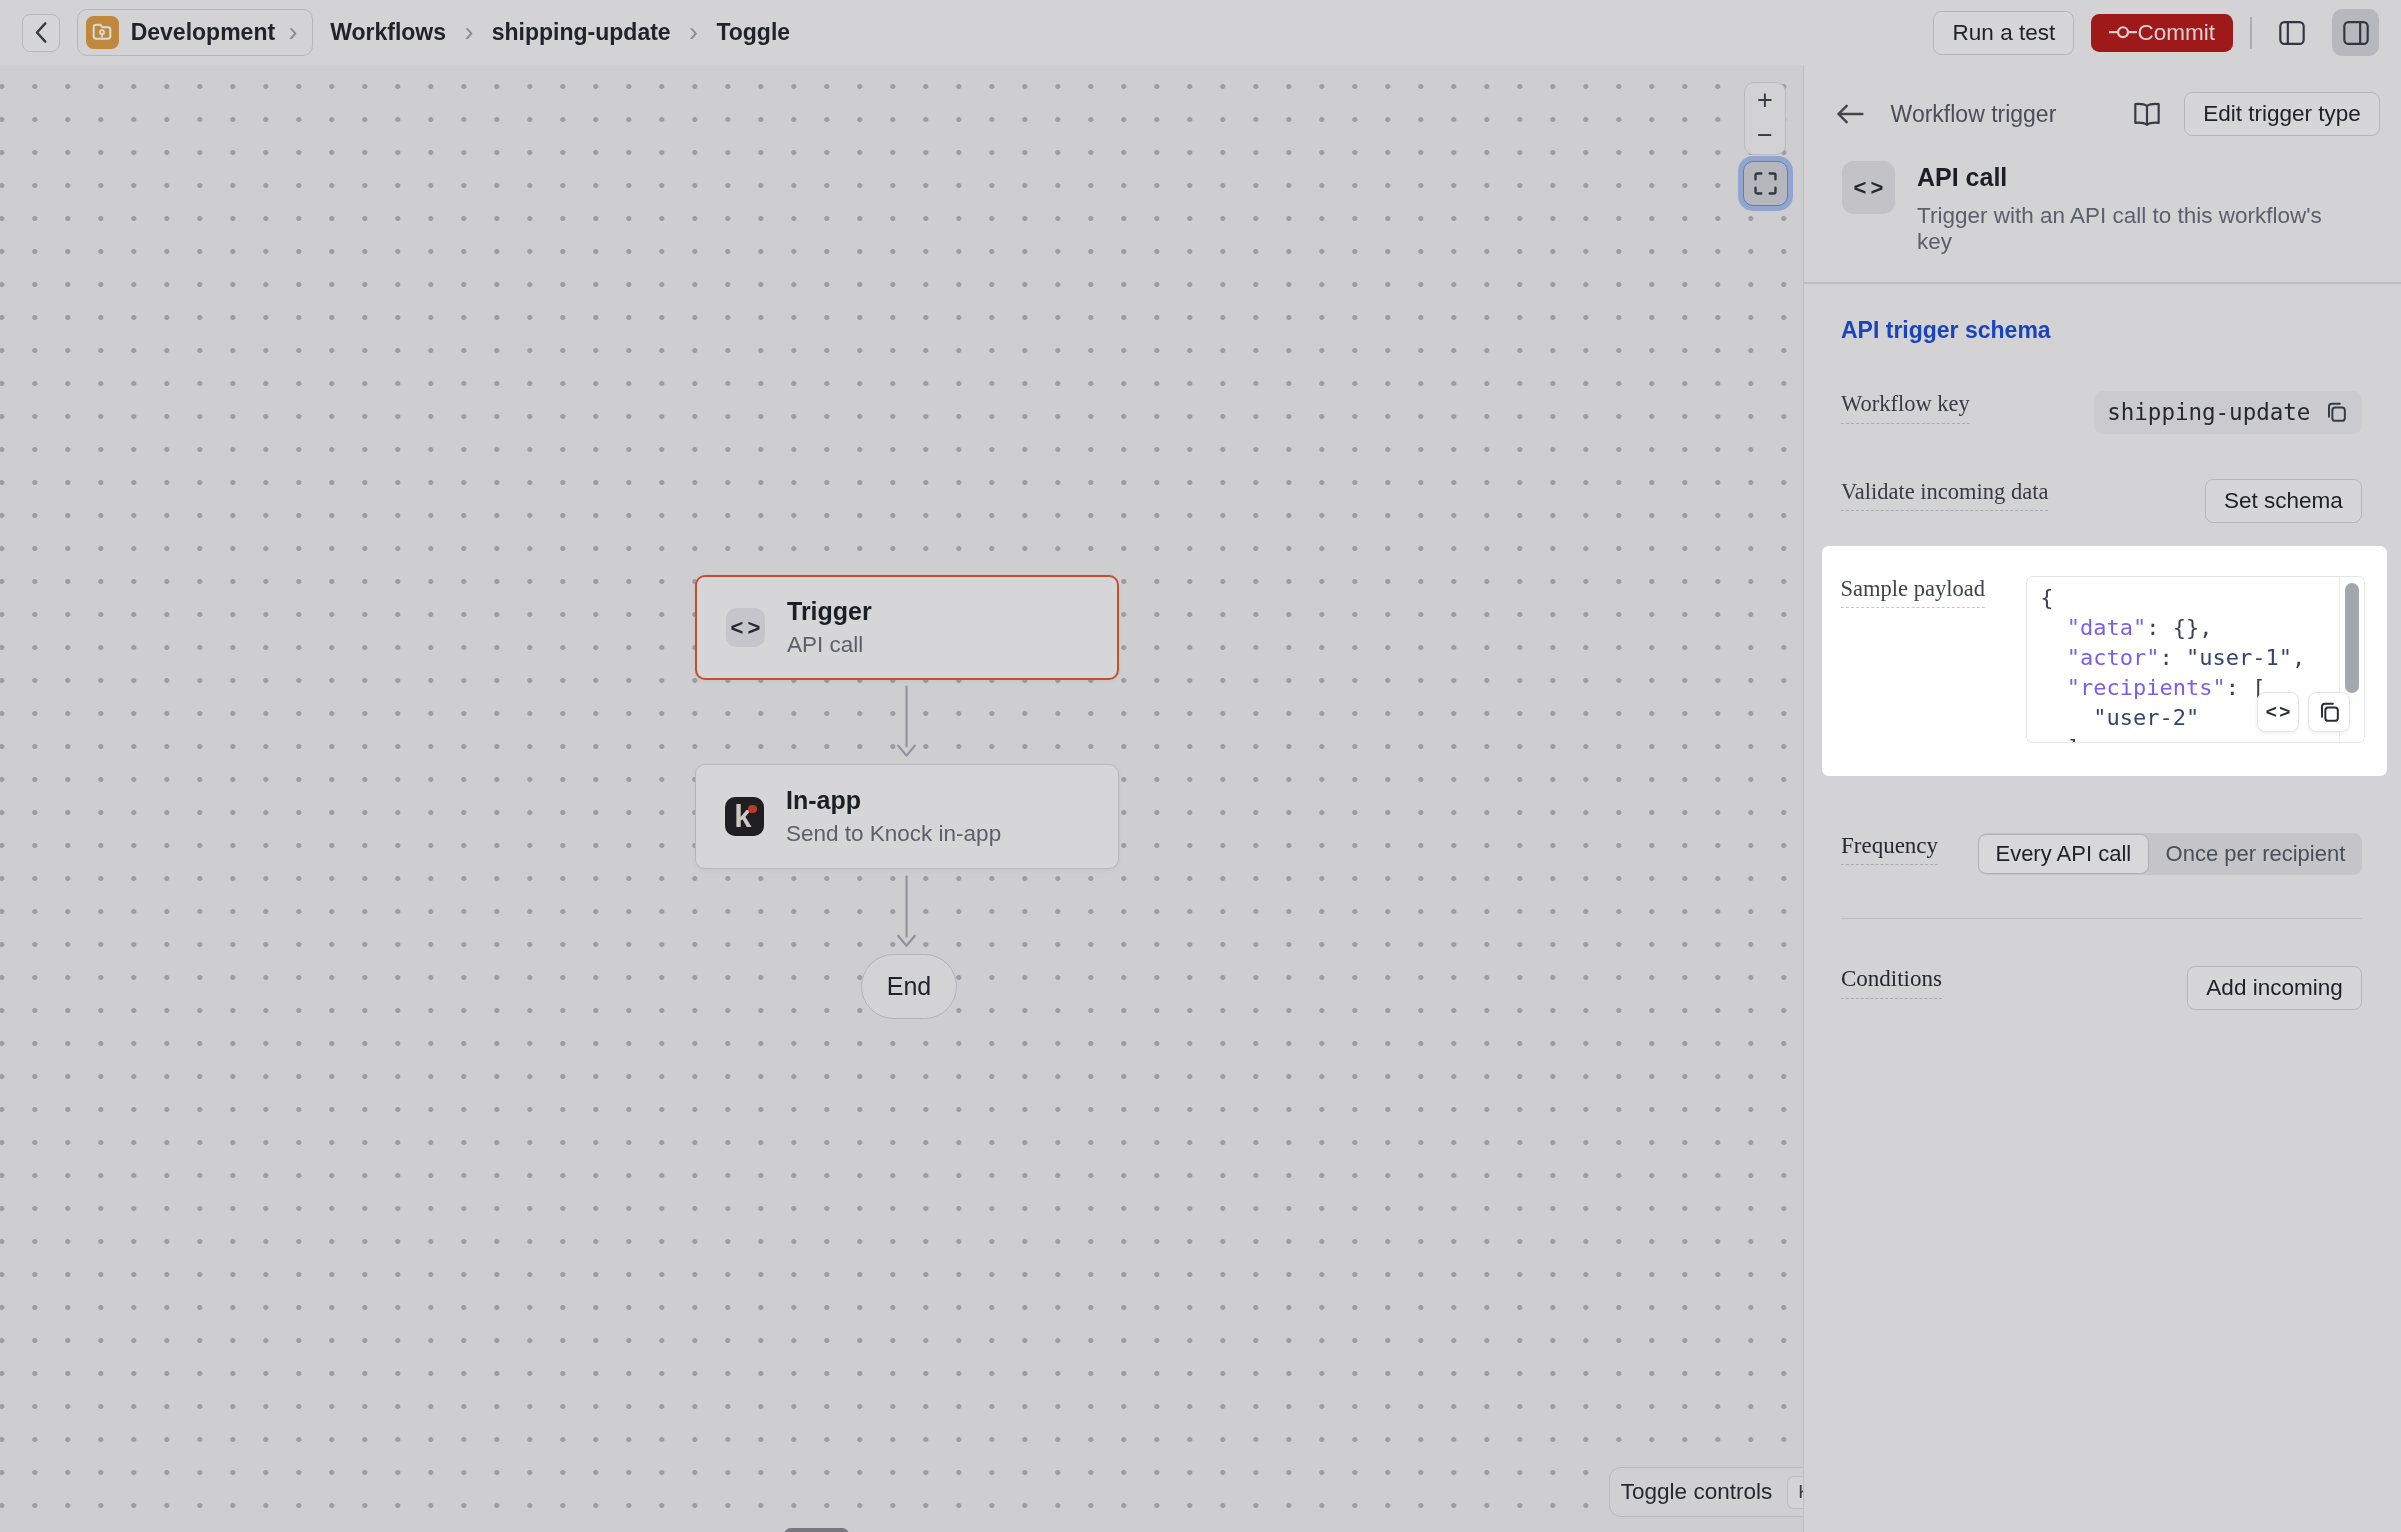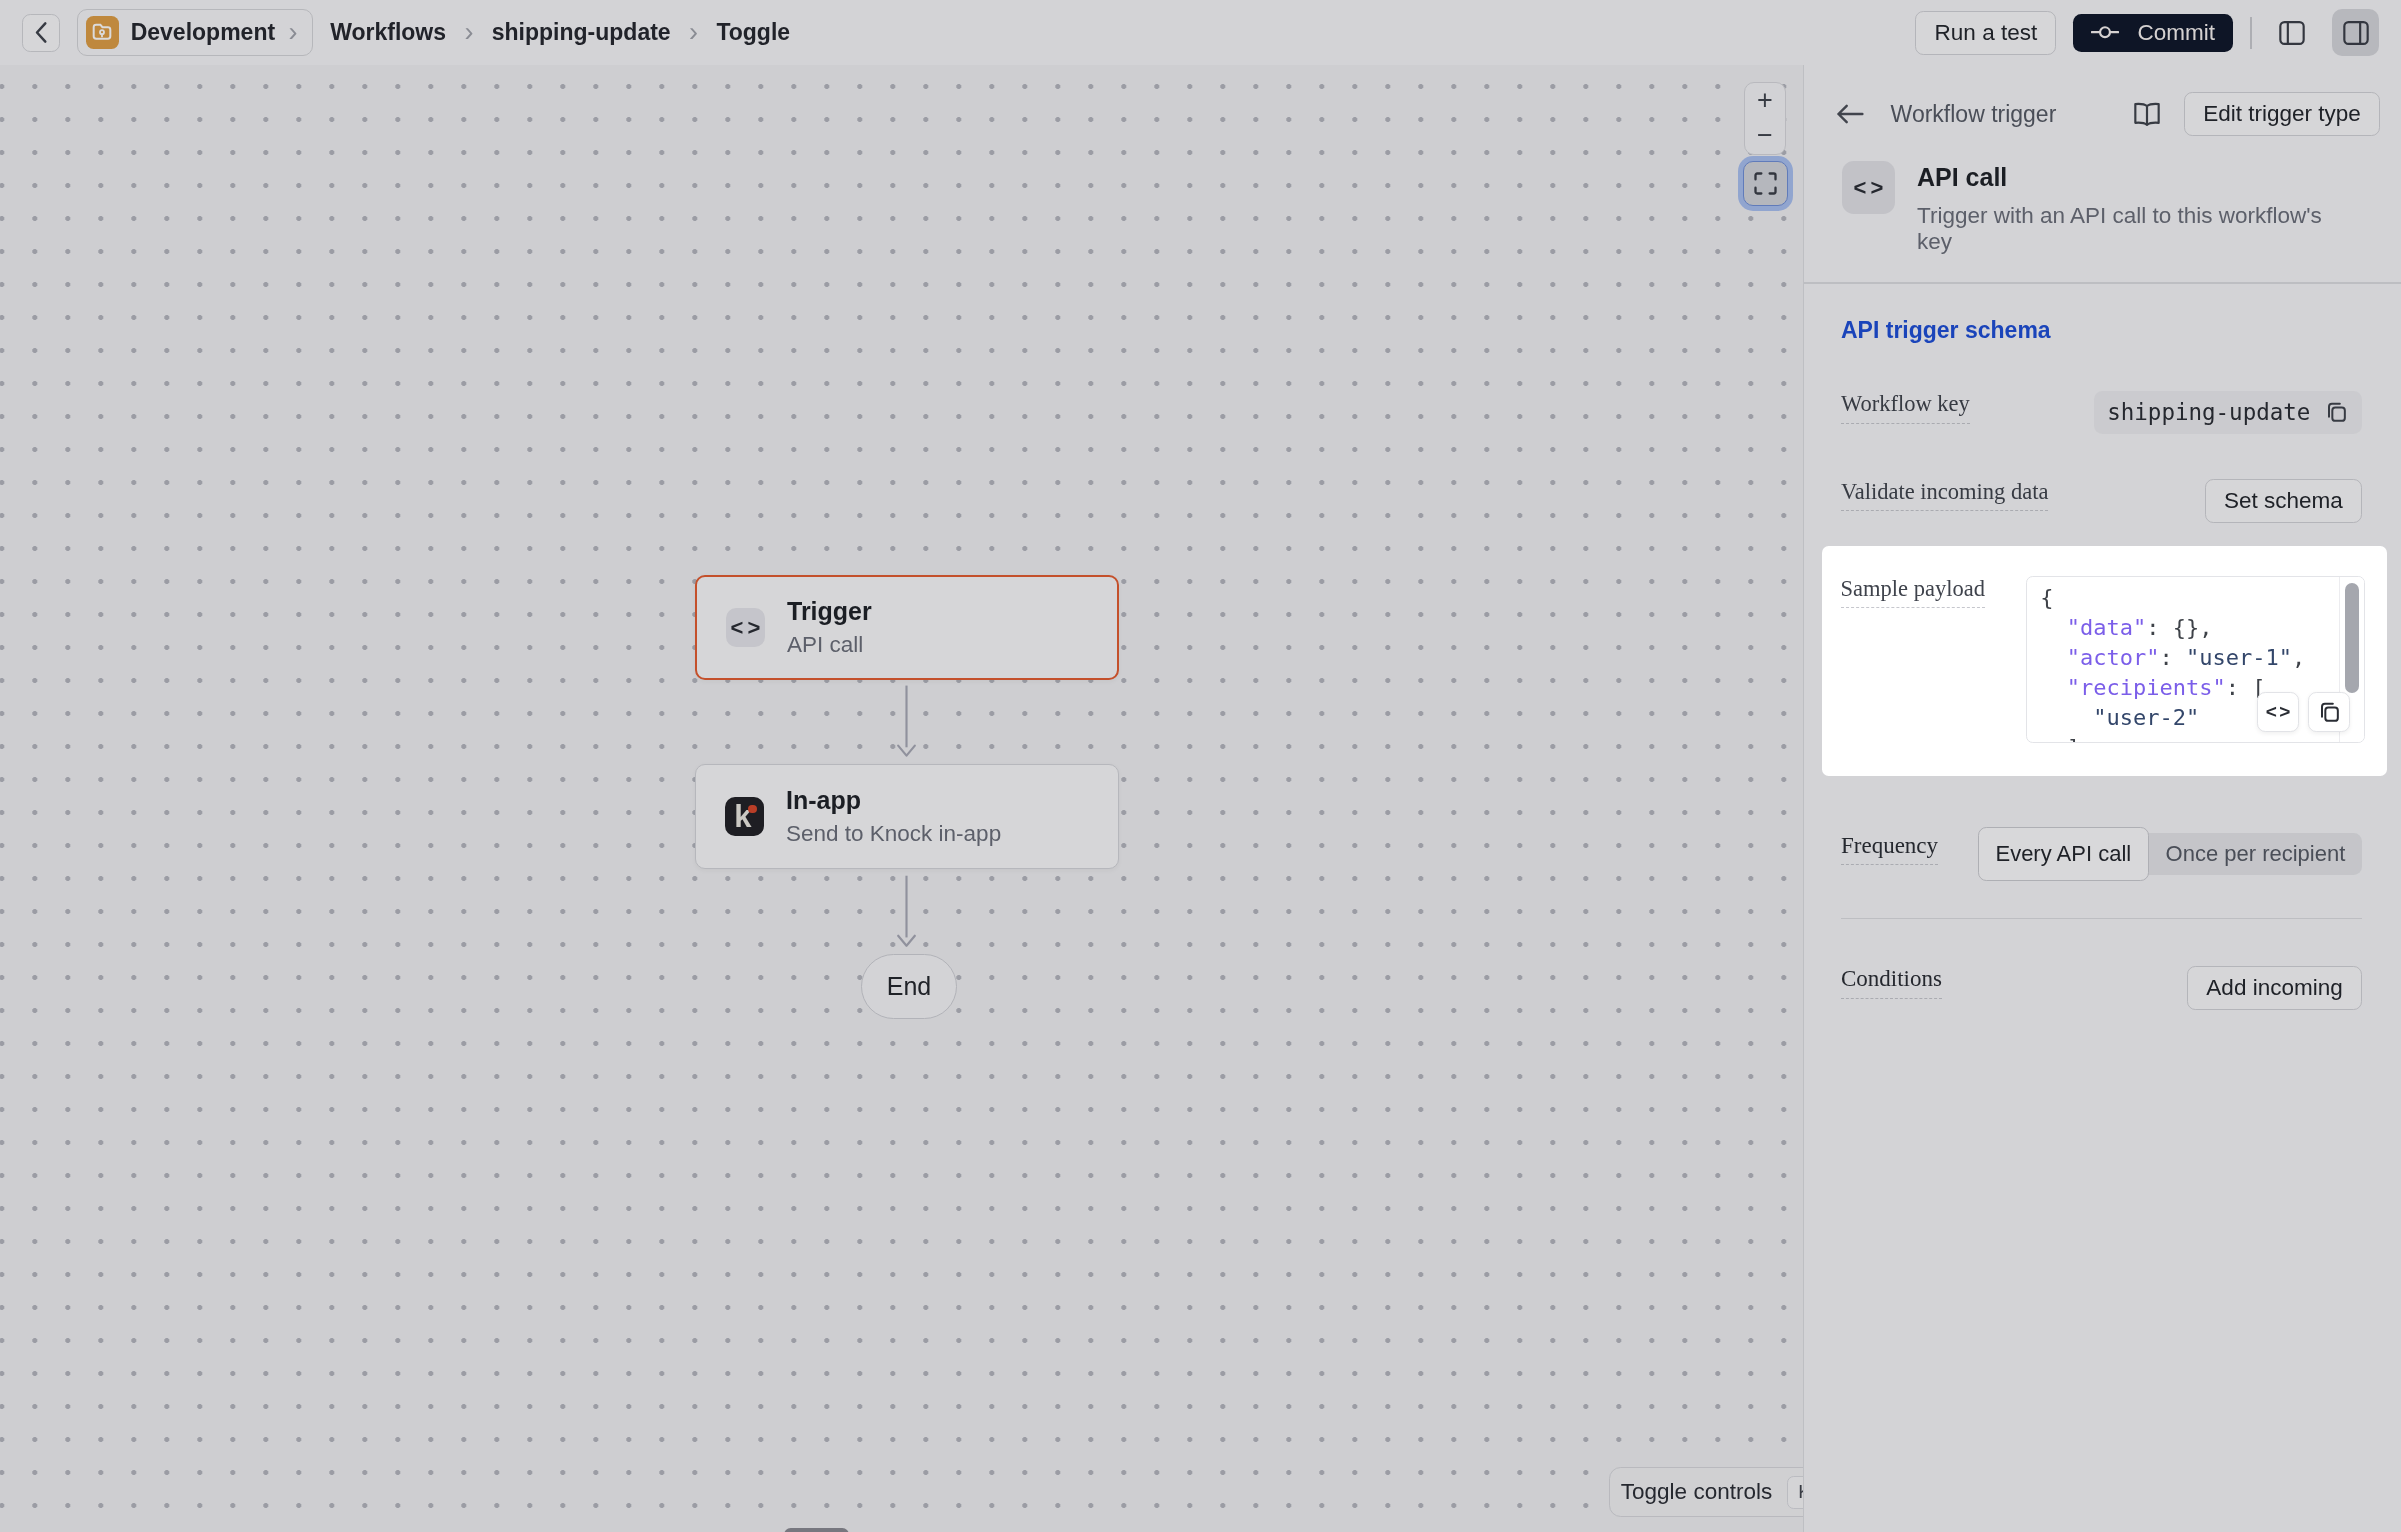--- a/index.html
+++ b/index.html
@@ -15,22 +15,22 @@
   .sq-btn { width:38px; height:38px; border:1.7px solid #D4D5D9; border-radius:8.3px; background:#FAFAFB;
             display:flex; align-items:center; justify-content:center; }
   .env-pill { display:flex; align-items:center; gap:11.7px; border:1.7px solid #D4D5D9; border-radius:10px;
               padding:5.8px 13.3px 5.8px 8.3px; background:#F6F6F8; }
   .env-icon { width:33px; height:33px; border-radius:7.5px; background:#DF9E45; display:flex; align-items:center; justify-content:center; }
   .crumb { font-size:23px; font-weight:600; color:#25272E; }
   .crumb-sep { font-size:27px; color:#A0A3AB; font-weight:400; padding:0 1.7px; line-height:1; }
   .btn { height:44px; border:1.7px solid #D2D3D7; border-radius:8.3px; background:#FAFAFB; font-size:22.5px;
          font-weight:500; color:#23262C; display:flex; align-items:center; padding:0 18.3px;
          font-family:"Liberation Sans", sans-serif; }
-  .btn-commit { height:38px; border:none; border-radius:8.3px; background:#0f172a; color:#F8F4F2;
-                font-size:22.5px; font-weight:500; display:flex; align-items:center; gap:18px; padding:0 18.3px; }
+  .btn-commit { height:38px; border:none; border-radius:8.3px; background:#b91c1c; color:#F8F4F2;
+                font-size:22.5px; font-weight:500; display:flex; align-items:center; gap:0; padding:0 18.3px; }
   .tb-divider { width:1.7px; height:32px; background:#C9CACF; }
   .panel-toggle { width:47px; height:47px; border-radius:10px; display:flex; align-items:center; justify-content:center; }
   .panel-toggle.active { background:#D5D6DB; }
 
   
   .canvas { position:absolute; left:0; top:65px; width:1803px; height:1468px; background:#F0F0F2;
             background-image:radial-gradient(circle, #B4B6BE 2.2px, transparent 2.7px);
             background-size:33px 33px; background-position:18.3px 5px; }
   .zoom-pill { position:absolute; left:1744px; top:16.7px; width:42px; height:73px; background:#F5F5F7;
                border:1.7px solid #D7D8DC; border-radius:10px; display:flex; flex-direction:column; }
@@ -95,21 +95,21 @@
   .ed-thumb { position:absolute; right:5px; top:6.7px; width:14px; height:110px; background:#A5A7AE; border-radius:7.5px; }
   .ed-float { position:absolute; bottom:9.2px; width:42px; height:40px; background:#FFFFFF; border:1.7px solid #E2E3E7;
               border-radius:8.3px; display:flex; align-items:center; justify-content:center;
               box-shadow:0 1.7px 4.2px rgba(0,0,0,0.06); }
   .ed-float.code { right:65px; }
   .ed-float.copy { right:14px; }
   .ed-code-glyph { font-size:19px; font-weight:600; letter-spacing:2.5px; color:#2A2D34; padding-left:2.5px; }
 
   .freq-row { margin-top:57px; }
   .seg { display:flex; align-items:center; background:#E5E6E9; border-radius:8.3px; height:42px; }
-  .seg-opt { height:54px; display:flex; align-items:center; padding:0 16.7px; font-size:22px; color:#555A64; }
+  .seg-opt { height:40px; display:flex; align-items:center; padding:0 16.7px; font-size:22px; color:#555A64; }
   .seg-opt.selected { background:#FCFCFD; border:1.7px solid #CBCCD1; border-radius:8.3px; color:#23262C; font-weight:500; }
   .p-divider2 { height:1.7px; background:#DCDDE1; margin-top:43px; }
   .cond-row { margin-top:47px; }
   .label-lg { font-size:23px; color:#2A2D34; font-weight:500; }
 
   
   .veil { position:fixed; left:0; top:0; width:2401px; height:1533px; background:rgba(15,15,18,0.15);
           z-index:40; pointer-events:none; }
 
   svg { display:block; }

